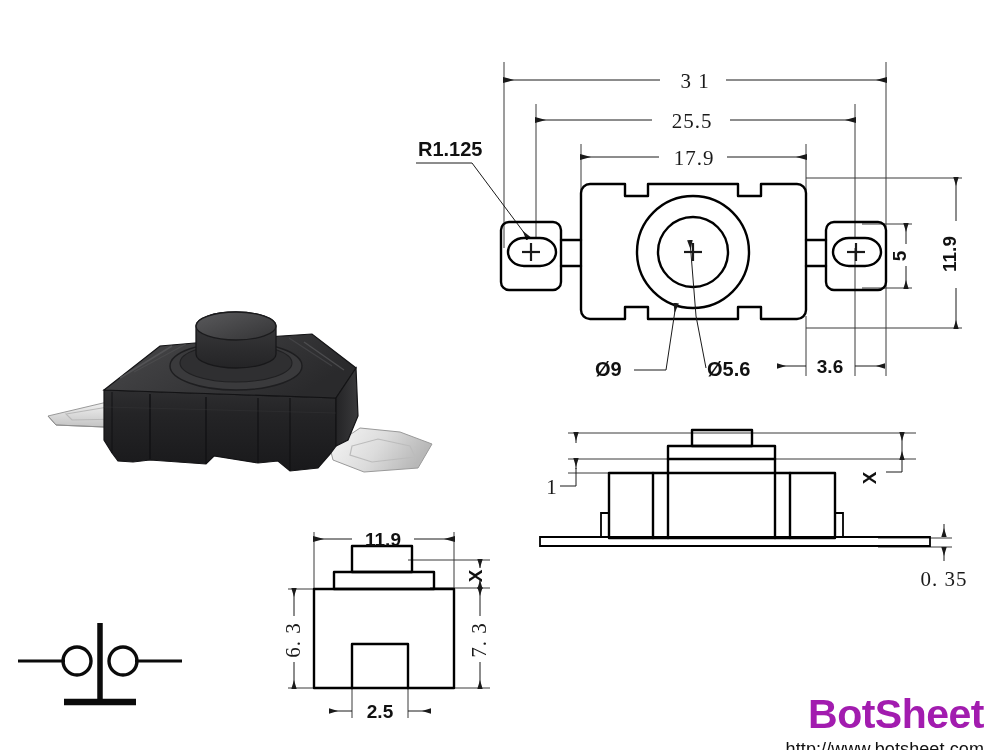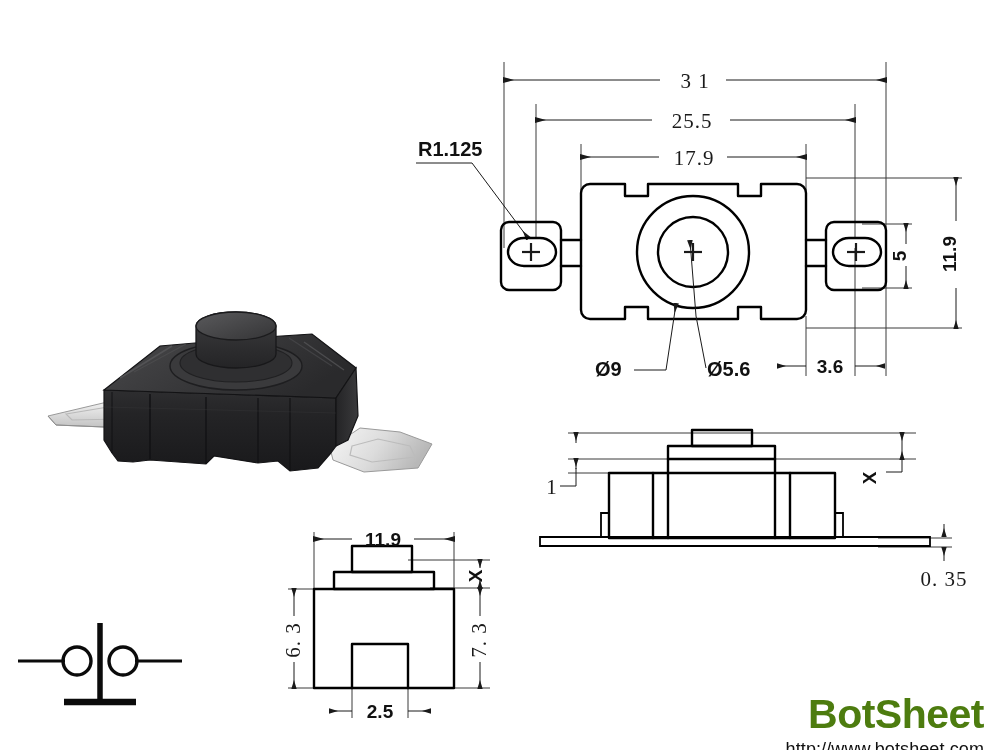--- a/index.html
+++ b/index.html
@@ -35,21 +35,21 @@
     right: 16px;
     bottom: 8px;
     text-align: right;
     line-height: 1.0;
   }
   .brand-name {
     font-family: "Liberation Sans", sans-serif;
     font-size: 41px;
     font-weight: 700;
     letter-spacing: -0.5px;
-    color: #4d7c0f;
+    color: #a21caf;
     display: block;
   }
   .brand-url {
     font-family: "Liberation Sans", sans-serif;
     font-size: 18px;
     font-weight: 400;
     color: #111111;
     display: block;
     margin-top: 5px;
     letter-spacing: 0.1px;

